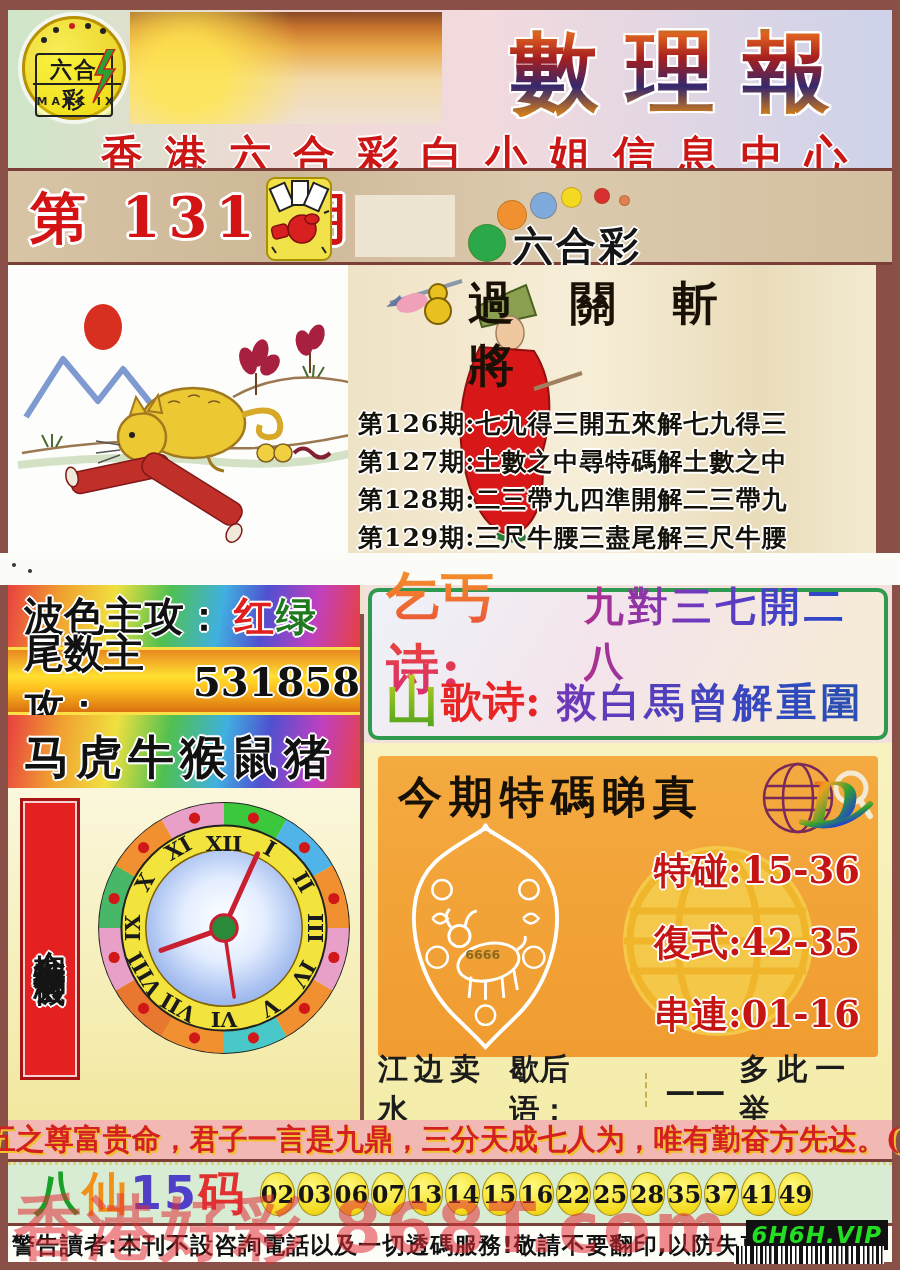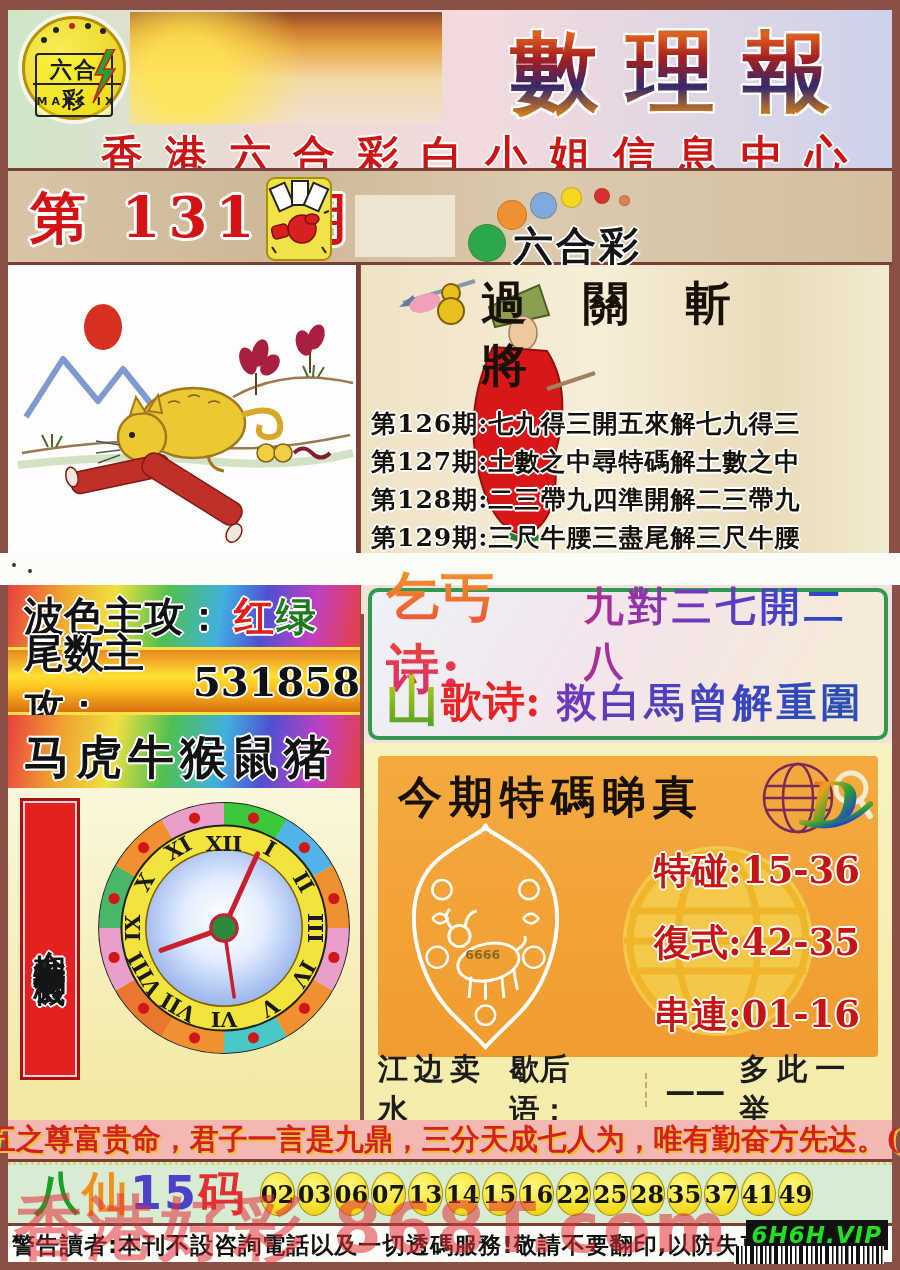--- a/index.html
+++ b/index.html
@@ -51,21 +51,21 @@
     border-top:3px solid #7a4038; border-bottom:3px solid #7a4038; }
   .issue { position:absolute; left:22px; top:10px; font-family:"DejaVu Serif",serif; font-weight:bold;
     font-size:56px; letter-spacing:8px; color:#d41414; }
   .fist-icon { position:absolute; left:258px; top:6px; }
   .white-box { position:absolute; left:347px; top:24px; width:100px; height:62px; background:#ede4d2; }
   .brand-dot { position:absolute; border-radius:50%; border:1px solid rgba(120,80,0,.35); }
   .brand-name { position:absolute; left:505px; top:48px; font-size:40px; font-weight:bold; color:#151515; letter-spacing:3px; }
 
   
   .illus-panel { position:absolute; left:8px; top:265px; width:352px; height:288px; background:#fdfdfb; border-right:4px solid #7a4038; }
-  .pass-panel { position:absolute; left:361px; top:265px; width:528px; height:349px;
+  .pass-panel { position:absolute; left:348px; top:265px; width:528px; height:349px;
     background:linear-gradient(90deg,#efe3c6 0%,#f7eed8 45%,#e9dcba 78%,#f3ead0 100%); overflow:hidden; }
   .pass-figure { position:absolute; left:36px; top:4px; z-index:0; }
   .pass-title { position:relative; z-index:1; display:flex; justify-content:space-between; padding:8px 34px 0 120px;
     font-family:"DejaVu Serif",serif; font-weight:bold; font-size:46px; color:#191106; }
   .pass-rows { position:relative; z-index:1; margin-top:8px; padding-left:10px; }
   .pass-row { font-family:"DejaVu Serif",serif; font-weight:bold; font-size:25px; line-height:38px;
     color:#15120a; letter-spacing:1px; white-space:nowrap; }
 
   
   .gap-strip { position:absolute; left:0; top:553px; width:900px; height:32px; background:#fbfbf8; }

